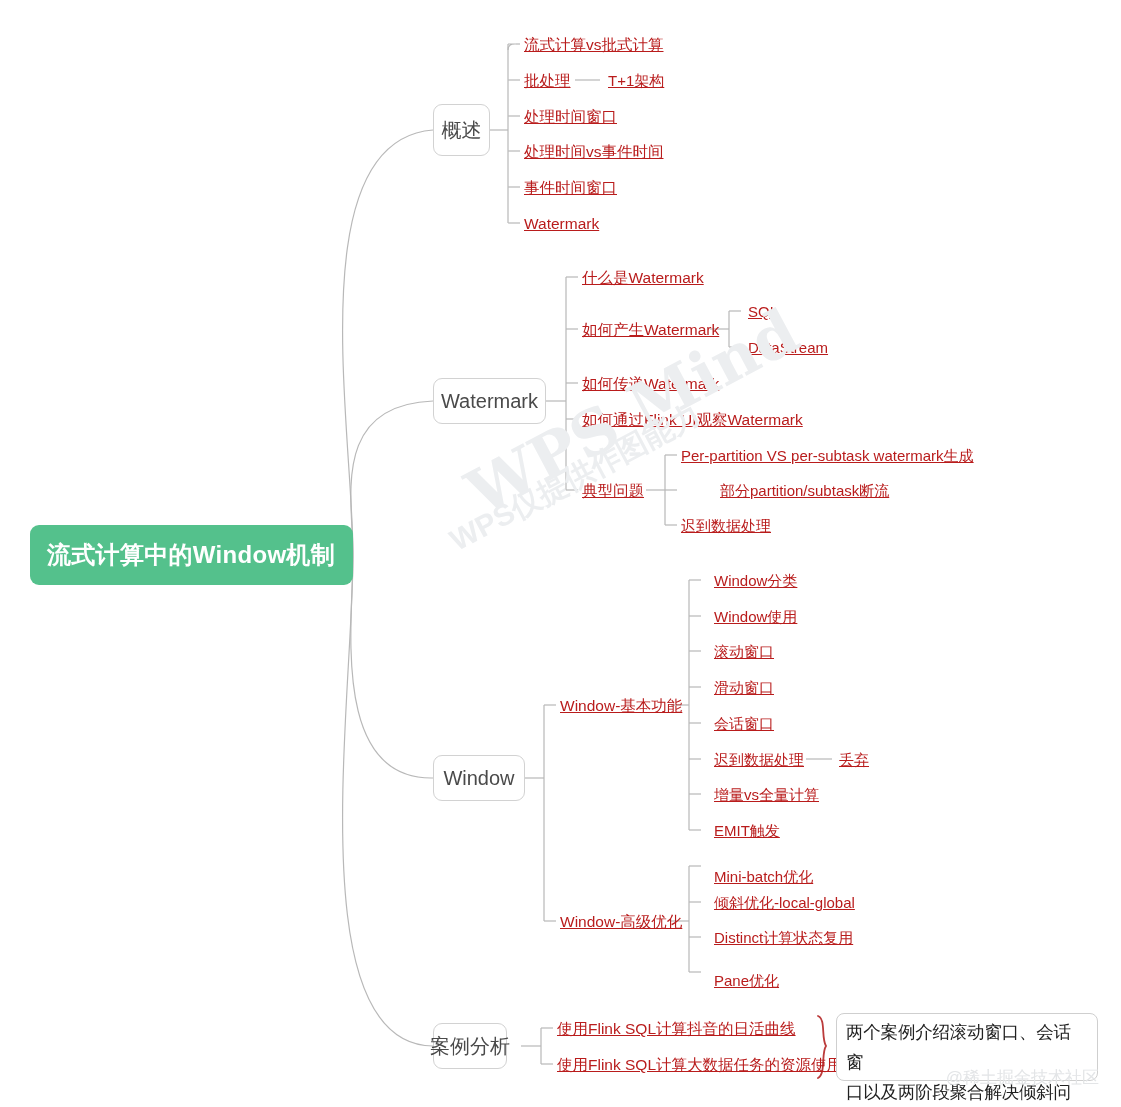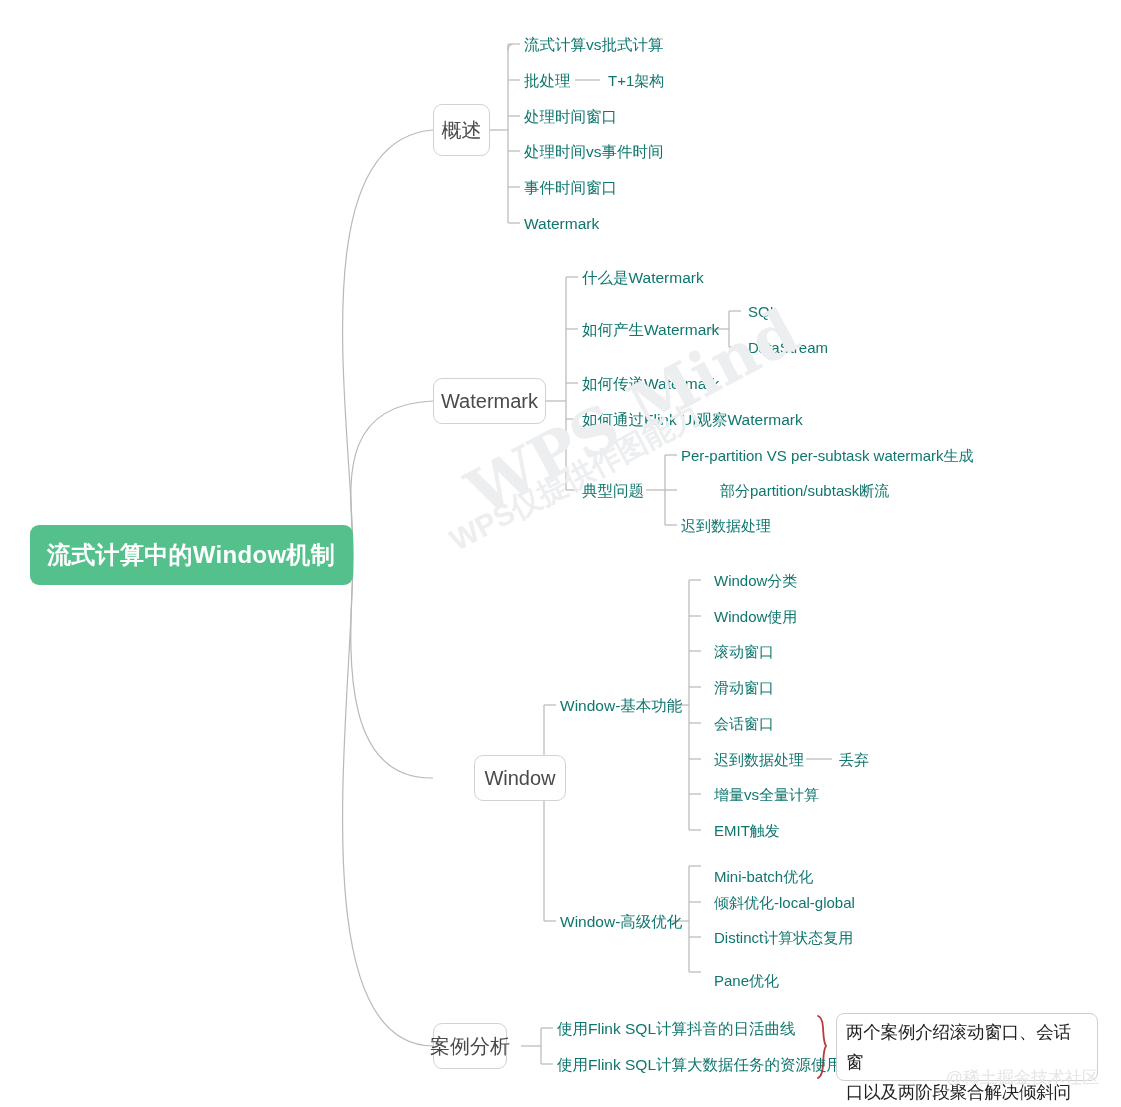--- a/index.html
+++ b/index.html
@@ -51,24 +51,25 @@
     color: #4a4a4a;
     font-size: 20px;
     display: flex;
     align-items: center;
     justify-content: center;
     white-space: nowrap;
   }
   
   .txt {
     position: absolute;
-    color: #0f766e;
+    color: #b91c1c;
     font-size: 15.5px;
     white-space: nowrap;
     line-height: 1;
+    text-decoration: underline;
   }
   .txt.lvl2 { font-size: 15.5px; }
   .txt.lvl3 { font-size: 15px; }
   .txt.lvl4 { font-size: 15px; }
   
   .callout {
     position: absolute;
     left: 836px; top: 1013px;
     width: 262px; height: 68px;
     border: 1px solid #cfcfcf;
@@ -250,21 +251,21 @@
   <div class="txt lvl3" style="left:681px; top:448px;">
     <span>Per-partition VS per-subtask watermark生成</span>
   </div>
   <div class="txt lvl3" style="left:681px; top:483px;margin-left:39px;">
     <span>部分partition/subtask断流</span>
   </div>
   <div class="txt lvl3" style="left:681px; top:518px;">
     <span>迟到数据处理</span>
   </div>
 
-  <div class="l1-box" style="left:433px; top:755px; width:92px; height:46px;margin-left:41px;">
+  <div class="l1-box" style="left:433px; top:755px; width:92px; height:46px;">
     <span>Window</span>
   </div>
 
   <div class="txt lvl2" style="left:560px; top:698px;">
     <span>Window-基本功能</span>
   </div>
   <div class="txt lvl3" style="left:714px; top:573px;">
     <span>Window分类</span>
   </div>
   <div class="txt lvl3" style="left:714px; top:609px;">

